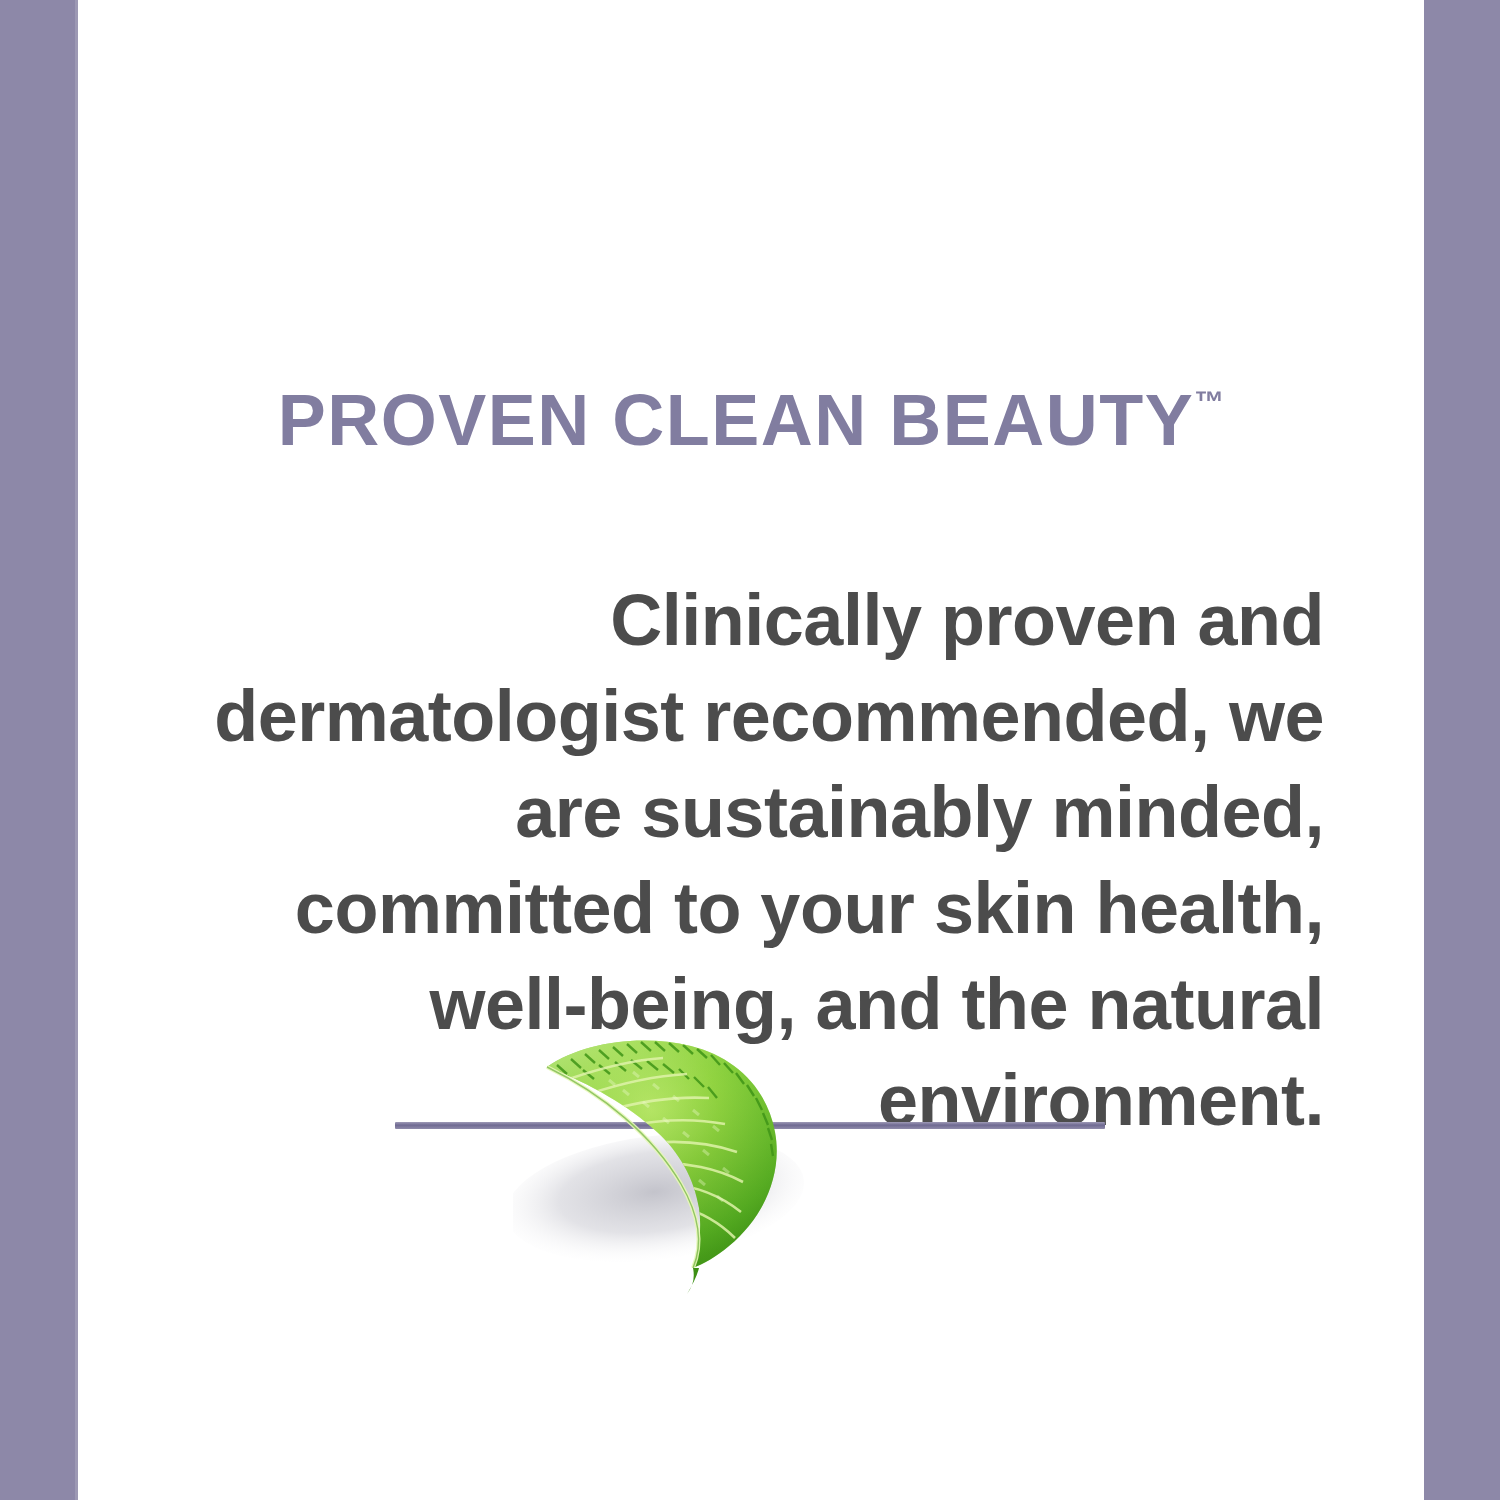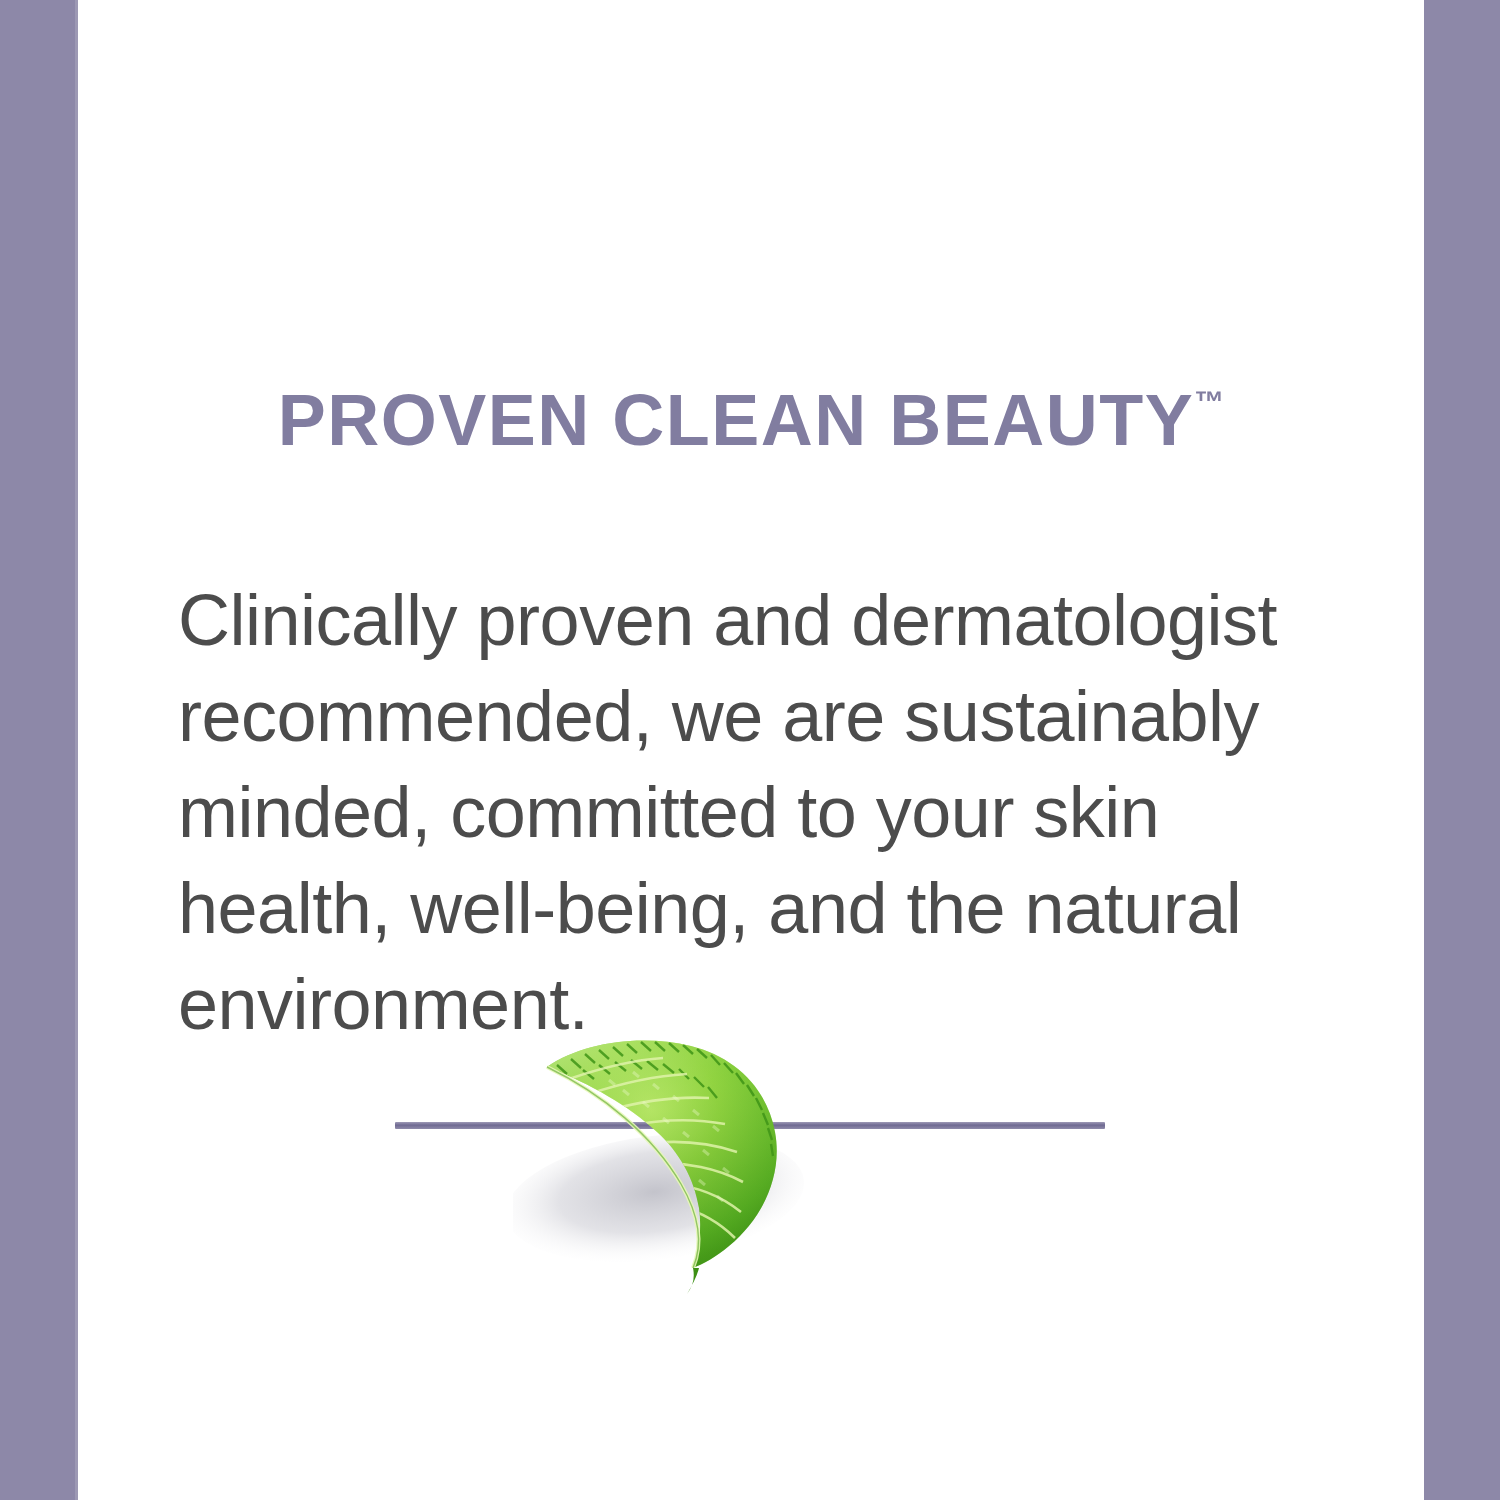--- a/index.html
+++ b/index.html
@@ -65,24 +65,24 @@
     letter-spacing: 0;
     position: relative;
     top: -8px;
   }
 
   .body-copy {
     position: absolute;
     top: 500px;
     left: 100px;
     width: 1146px;
-    text-align: left;
+    text-align: right;
     color: #4c4c4c;
     font-size: 72px;
-    font-weight: 400;
+    font-weight: 700;
     line-height: 96px;
     letter-spacing: -0.5px;
   }
 
   
   .divider-wrap {
     position: absolute;
     left: 0;
     top: 1010px;
     width: 100%;

